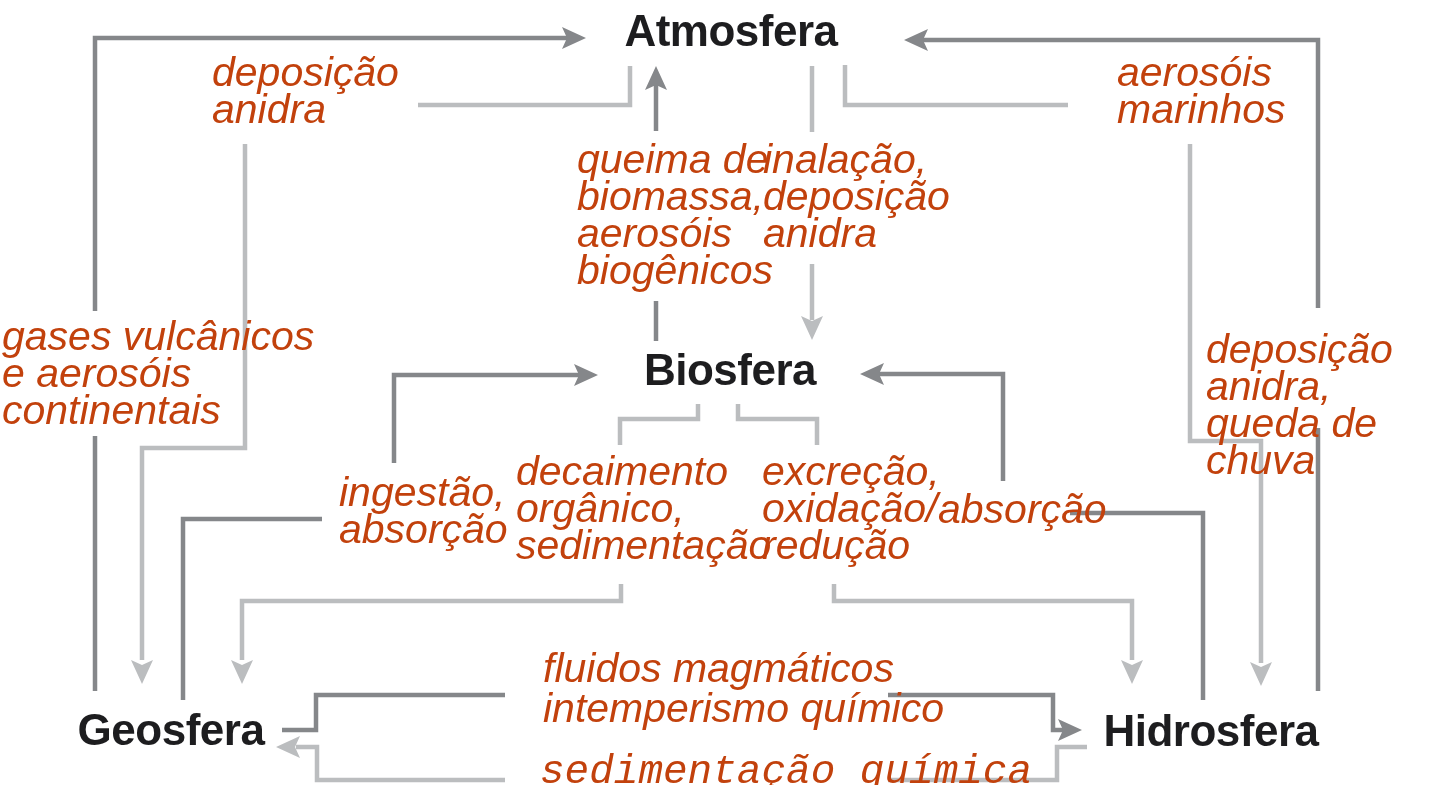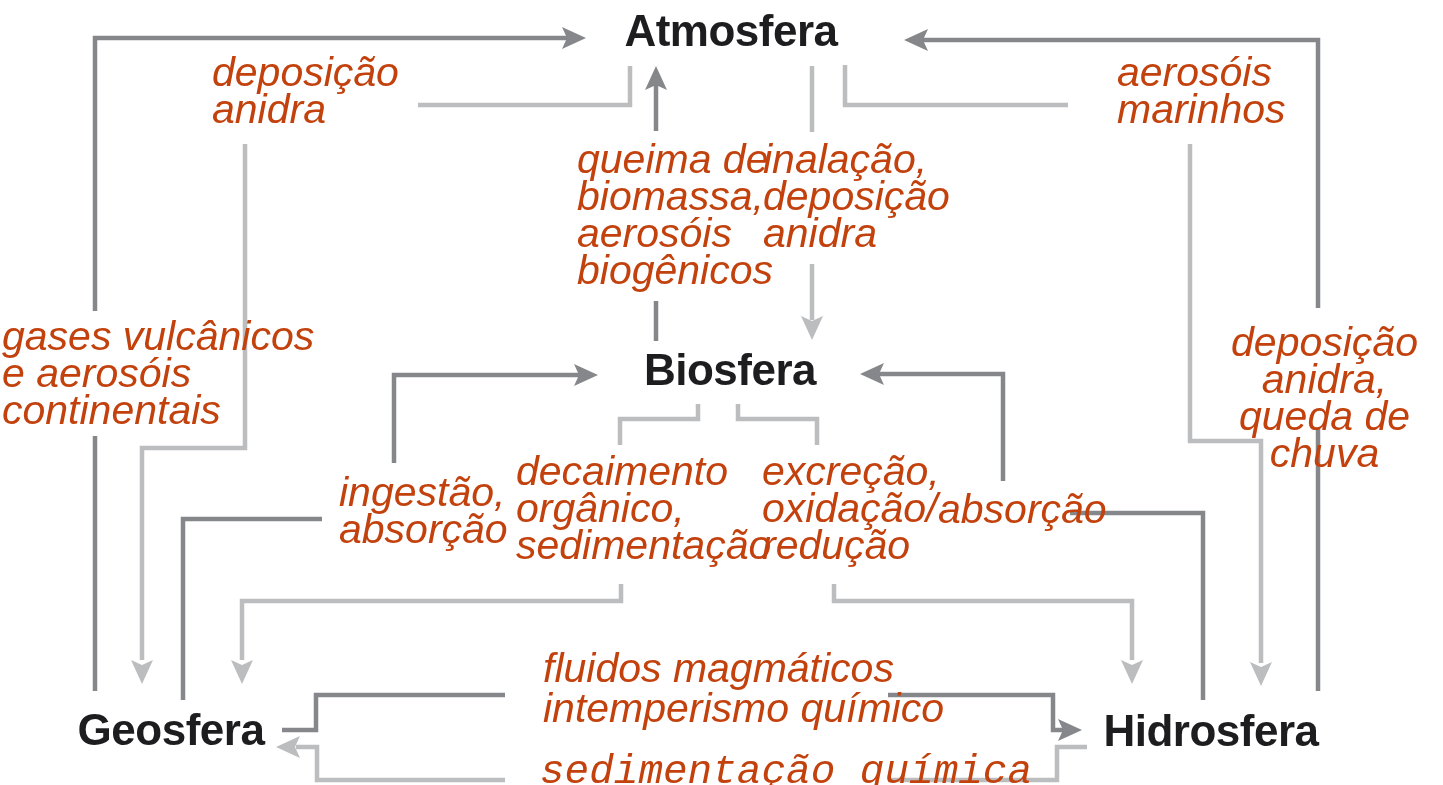--- a/index.html
+++ b/index.html
@@ -34,21 +34,21 @@
   #node-atmosfera {left:531px; top:0px;   width:400px;}
   #node-biosfera  {left:530px; top:339px; width:400px;}
   #node-geosfera  {left:0px;   top:699px; width:342px;}
   #node-hidrosfera{left:1011px;top:700px; width:400px;}
   
   #lbl-0 {left:2px;   top:310px;}
   #lbl-1 {left:212px; top:46px;}
   #lbl-2 {left:577px; top:133px;}
   #lbl-3 {left:763px; top:133px;}
   #lbl-4 {left:1117px;top:46px;}
-  #lbl-5 {left:1206px;top:316px;text-align:center;}
+  #lbl-5 {left:1206px;top:323px;}
   #lbl-6 {left:339px; top:466px;}
   #lbl-7 {left:516px; top:445px;}
   #lbl-8 {left:938px; top:483px;}
   #lbl-9 {left:762px; top:445px;}
   #lbl-10{left:543px; top:640px; line-height:40px;}
   #lbl-11{left:540px; top:746px;font-family:Liberation Mono, monospace;}
 </style>
 </head>
 <body>
 

